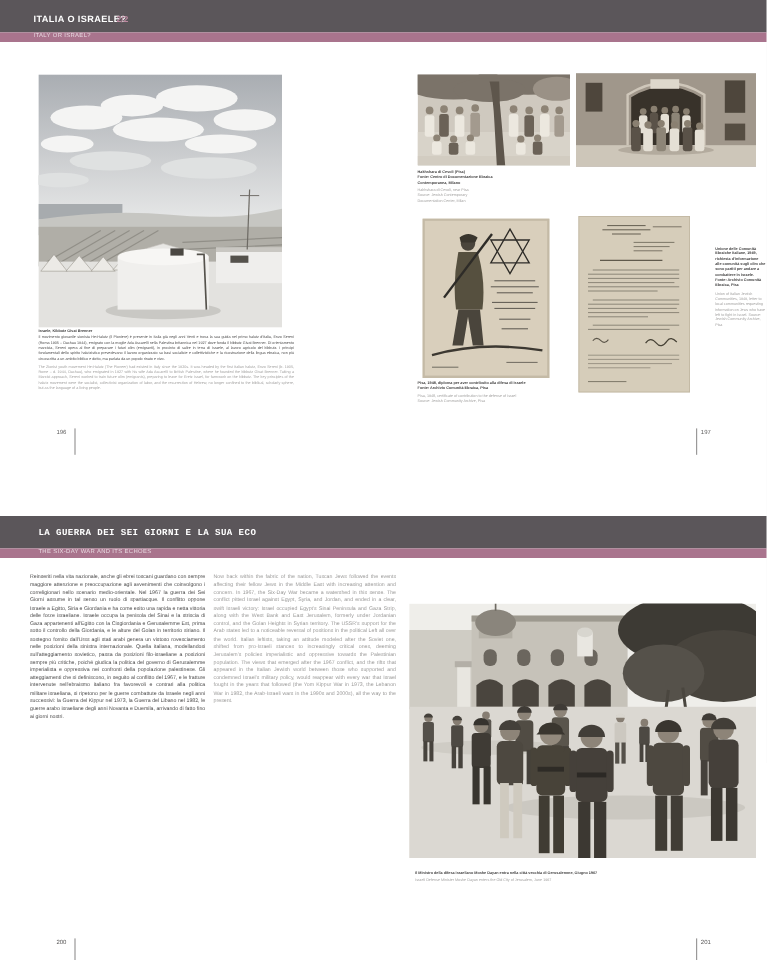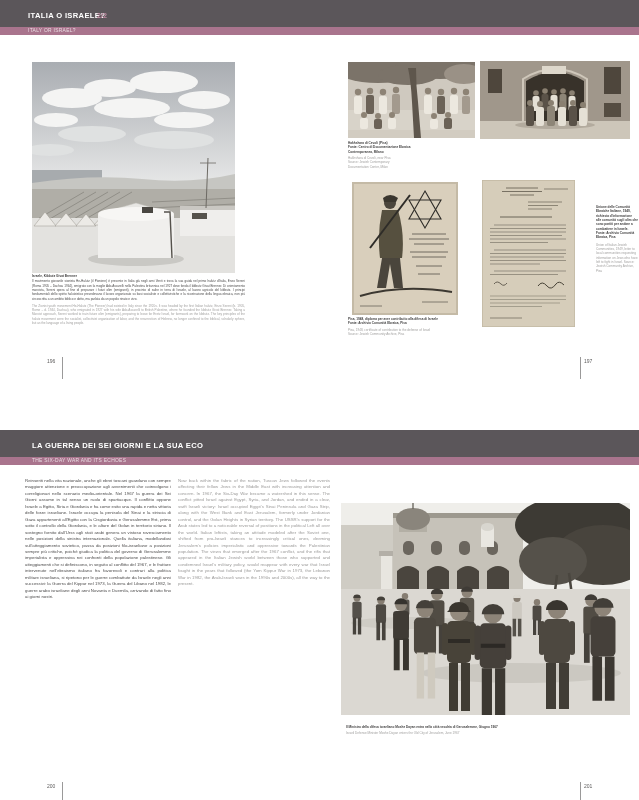--- a/index.html
+++ b/index.html
@@ -335,21 +335,21 @@
     <div class="cap-b" style="text-align:left;">Unione delle Comunità Ebraiche Italiane, 1949, richiesta d'informazione alle comunità sugli olim che sono partiti per andare a combattere in Israele. Fonte: Archivio Comunità Ebraica, Pisa</div>
     <div class="cap-en" style="margin-top:3px; text-align:left;">Union of Italian Jewish Communities, 1949, letter to local communities requesting information on Jews who have left to fight in Israel. Source: Jewish Community Archive, Pisa</div>
   </div>
 
   <span class="abs folio" style="left:47px; top:358px;">196</span>
   <div class="abs folio-rule" style="left:62px; top:357px; height:22px;"></div>
   <div class="abs folio-rule" style="left:580px; top:357px; height:22px;"></div>
   <span class="abs folio" style="left:584px; top:358px;">197</span>
 
   <div class="abs band-dark" style="left:0; top:430px; height:27px;">
-    <span class="abs band-title" style="left:32px; top:11px;">LA GUERRA DEI SEI GIORNI E LA SUA ECO</span>
+    <span class="abs band-title" style="left:32px; top:11px;font-family:Liberation Mono, monospace;">LA GUERRA DEI SEI GIORNI E LA SUA ECO</span>
   </div>
   <div class="abs band-pink" style="left:0; top:457px; height:8px;">
     <span class="abs band-sub" style="left:32px; top:1.2px;">THE SIX-DAY WAR AND ITS ECHOES</span>
   </div>
 
   <div class="abs body-it" style="left:25px; top:478px; width:146px;">Reinseriti nella vita nazionale, anche gli ebrei toscani guardano con sempre maggiore attenzione e preoccupazione agli avvenimenti che coinvolgono i correligionari nello scenario medio-orientale. Nel 1967 la guerra dei Sei Giorni assume in tal senso un ruolo di spartiacque. Il conflitto oppone Israele a Egitto, Siria e Giordania e ha come esito una rapida e netta vittoria delle forze israeliane. Israele occupa la penisola del Sinai e la striscia di Gaza appartenenti all'Egitto con la Cisgiordania e Gerusalemme Est, prima sotto il controllo della Giordania, e le alture del Golan in territorio siriano. Il sostegno fornito dall'Urss agli stati arabi genera un vistoso rovesciamento nelle posizioni della sinistra internazionale. Quella italiana, modellandosi sull'atteggiamento sovietico, passa da posizioni filo-israeliane a posizioni sempre più critiche, poiché giudica la politica del governo di Gerusalemme imperialista e oppressiva nei confronti della popolazione palestinese. Gli atteggiamenti che si definiscono, in seguito al conflitto del 1967, e le fratture intervenute nell'ebraismo italiano fra favorevoli e contrari alla politica militare israeliana, si ripetono per le guerre combattute da Israele negli anni successivi: la Guerra del Kippur nel 1973, la Guerra del Libano nel 1982, le guerre arabo israeliane degli anni Novanta e Duemila, arrivando di fatto fino ai giorni nostri.</div>
   <div class="abs body-en" style="left:178px; top:478px; width:152px;">Now back within the fabric of the nation, Tuscan Jews followed the events affecting their fellow Jews in the Middle East with increasing attention and concern. In 1967, the Six-Day War became a watershed in this sense. The conflict pitted Israel against Egypt, Syria, and Jordan, and ended in a clear, swift Israeli victory: Israel occupied Egypt's Sinai Peninsula and Gaza Strip, along with the West Bank and East Jerusalem, formerly under Jordanian control, and the Golan Heights in Syrian territory. The USSR's support for the Arab states led to a noticeable reversal of positions in the political Left all over the world. Italian leftists, taking an attitude modeled after the Soviet one, shifted from pro-Israeli stances to increasingly critical ones, deeming Jerusalem's policies imperialistic and oppressive towards the Palestinian population. The views that emerged after the 1967 conflict, and the rifts that appeared in the Italian Jewish world between those who supported and condemned Israel's military policy, would reappear with every war that Israel fought in the years that followed (the Yom Kippur War in 1973, the Lebanon War in 1982, the Arab-Israeli wars in the 1990s and 2000s), all the way to the present.</div>
 
   <div class="abs photo" style="left:341px; top:503px; width:289px; height:212px;">
     <svg viewBox="0 0 289 212" width="289" height="212">

